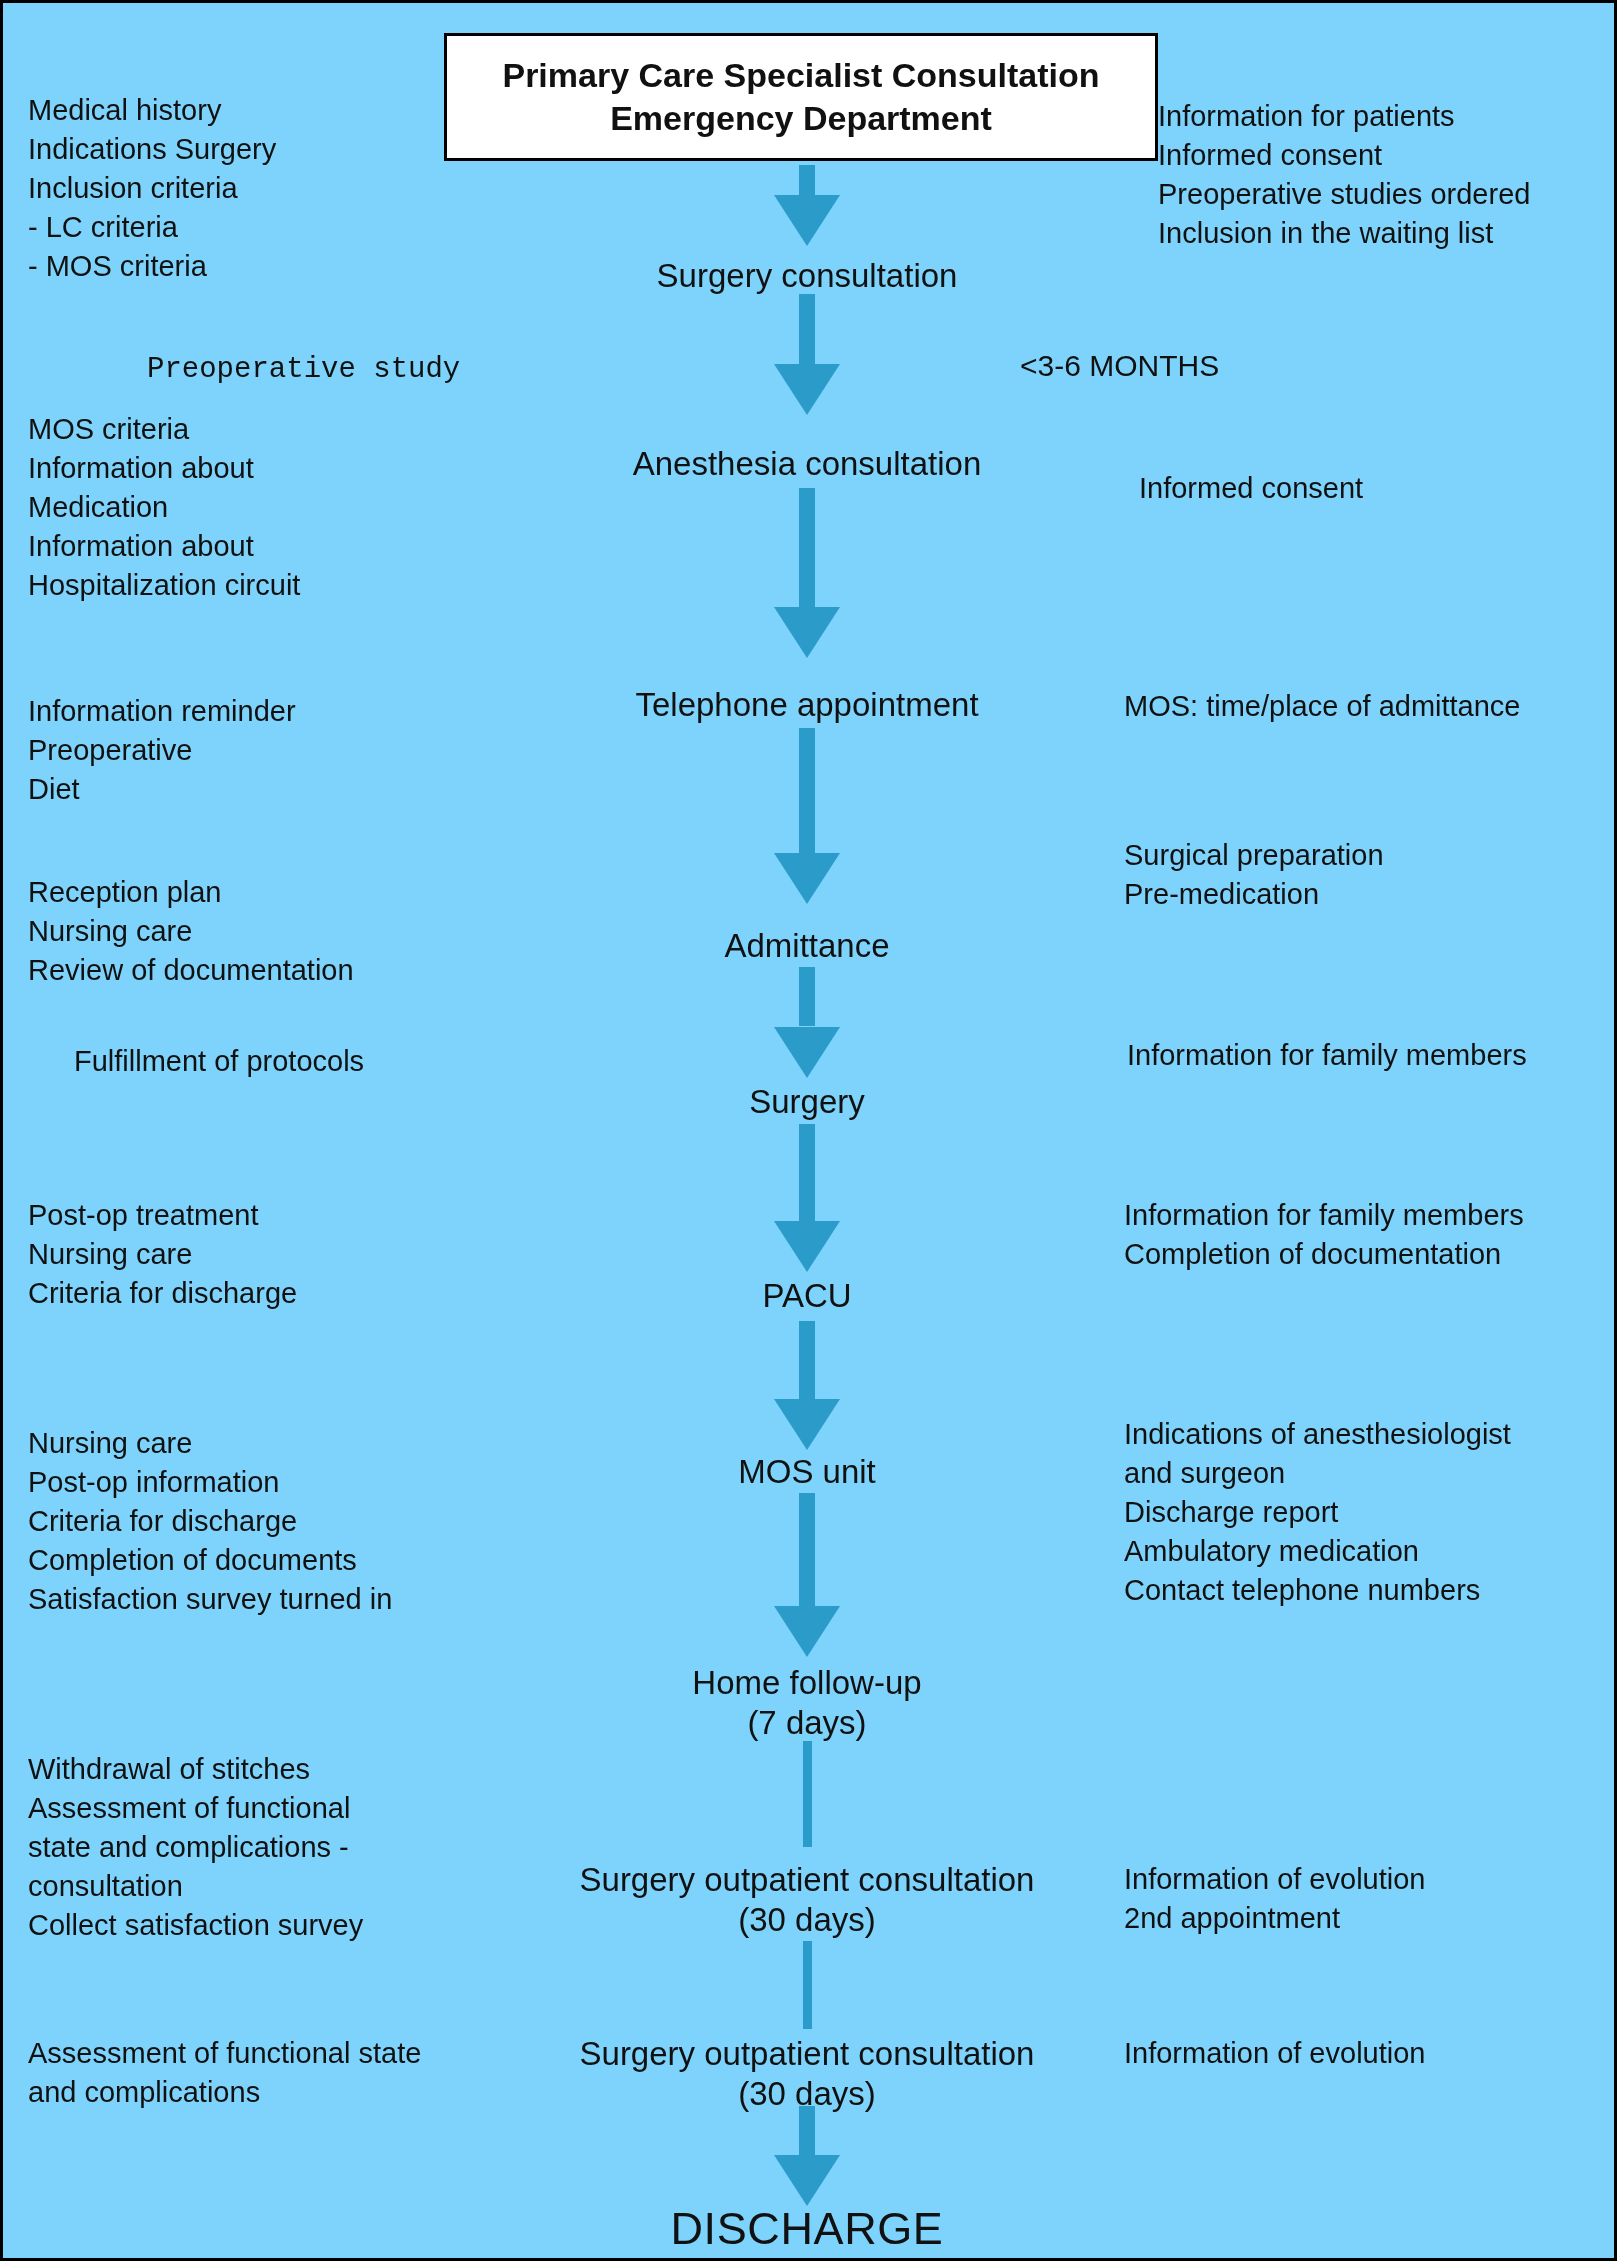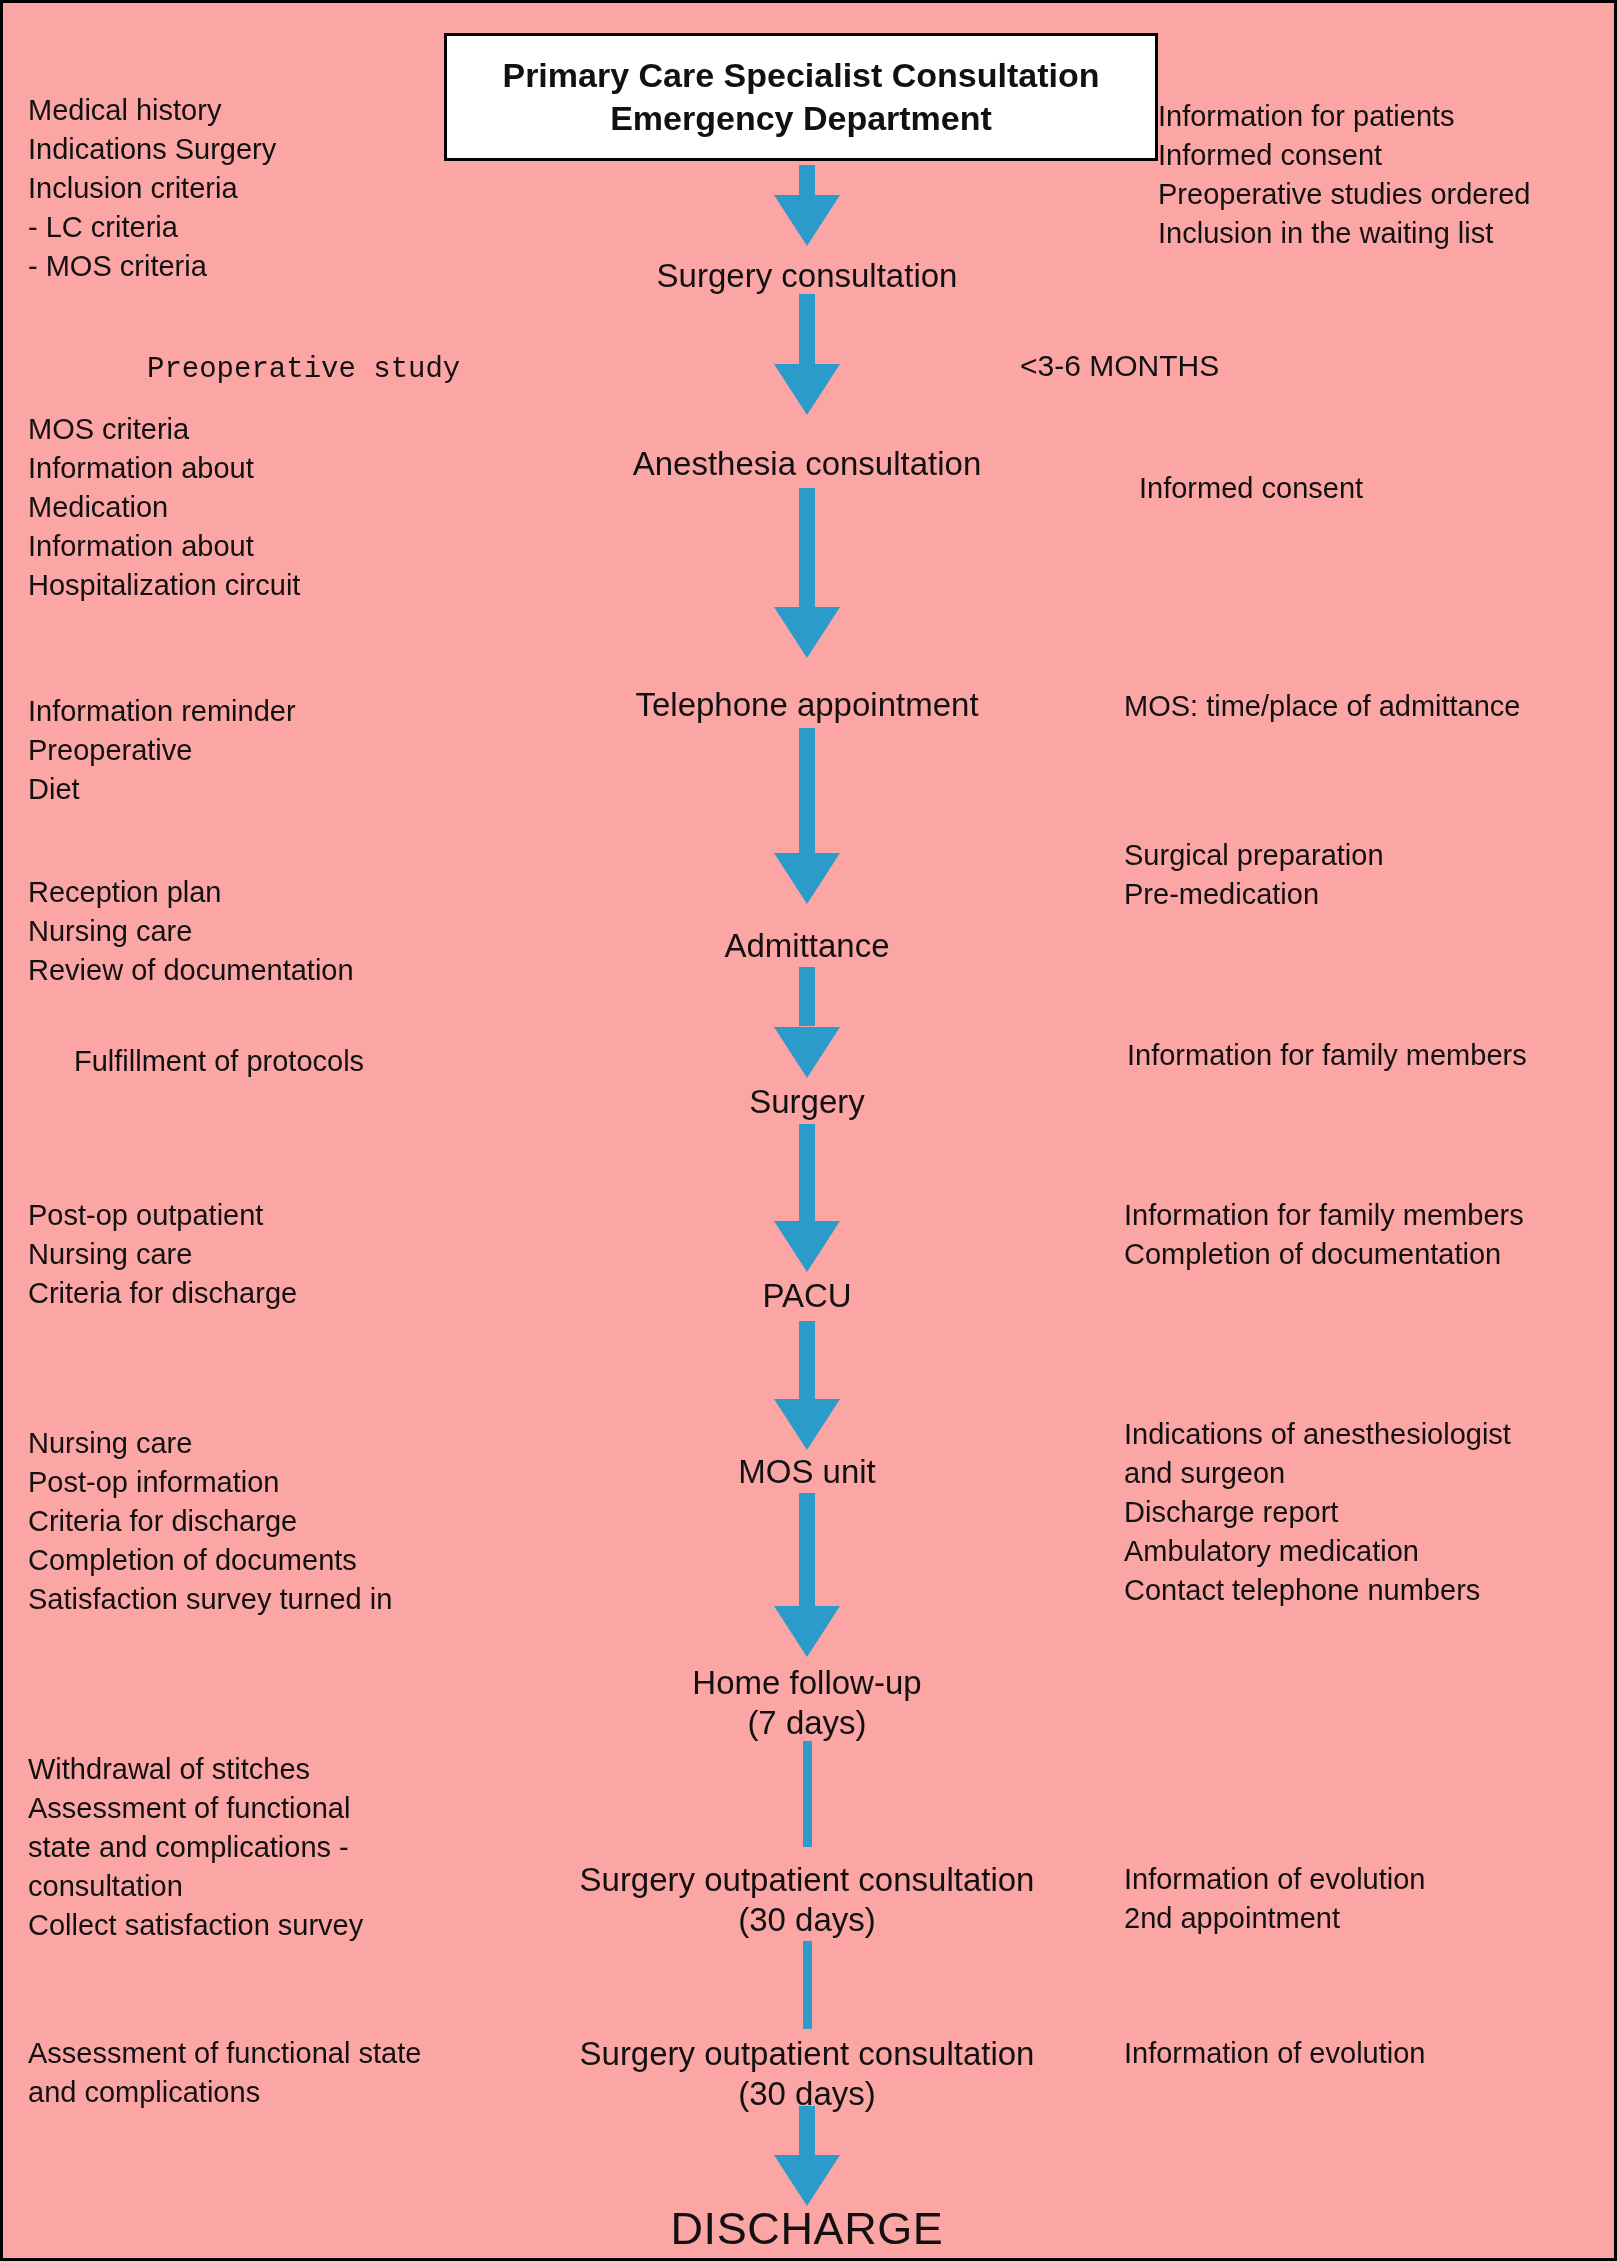--- a/index.html
+++ b/index.html
@@ -1,19 +1,19 @@
 <!DOCTYPE html>
 <html style="font-size:10px"><head>
 <meta charset="utf-8">
 <style>
   html,body{margin:0;padding:0;background:#ffffff;}
   .page{
     position:relative;
     width:1617px;height:2261px;
-    background:#fca5a5;
+    background:#7dd3fc;
     border:3.8px solid #000;
     box-sizing:border-box;
     font-family:"Liberation Sans", sans-serif;
     color:#111;
     overflow:hidden;
   }
   .titlebox{
     position:absolute;left:441px;top:30px;width:714px;height:128px;
     border:3.8px solid #000;box-sizing:border-box;
     display:flex;flex-direction:column;align-items:center;justify-content:center;
@@ -128,21 +128,21 @@
 
   <div class="note" style="left:25px;top:870px;">
     <div>Reception plan</div>
     <div>Nursing care</div>
     <div>Review of documentation</div>
   </div>
 
   <div class="note" style="left:28px;top:1039px;margin-left:43px;">Fulfillment of protocols</div>
 
   <div class="note" style="left:25px;top:1193px;">
-    <div>Post-op outpatient</div>
+    <div>Post-op treatment</div>
     <div>Nursing care</div>
     <div>Criteria for discharge</div>
   </div>
 
   <div class="note" style="left:25px;top:1421px;">
     <div>Nursing care</div>
     <div>Post-op information</div>
     <div>Criteria for discharge</div>
     <div>Completion of documents</div>
     <div>Satisfaction survey turned in</div>

